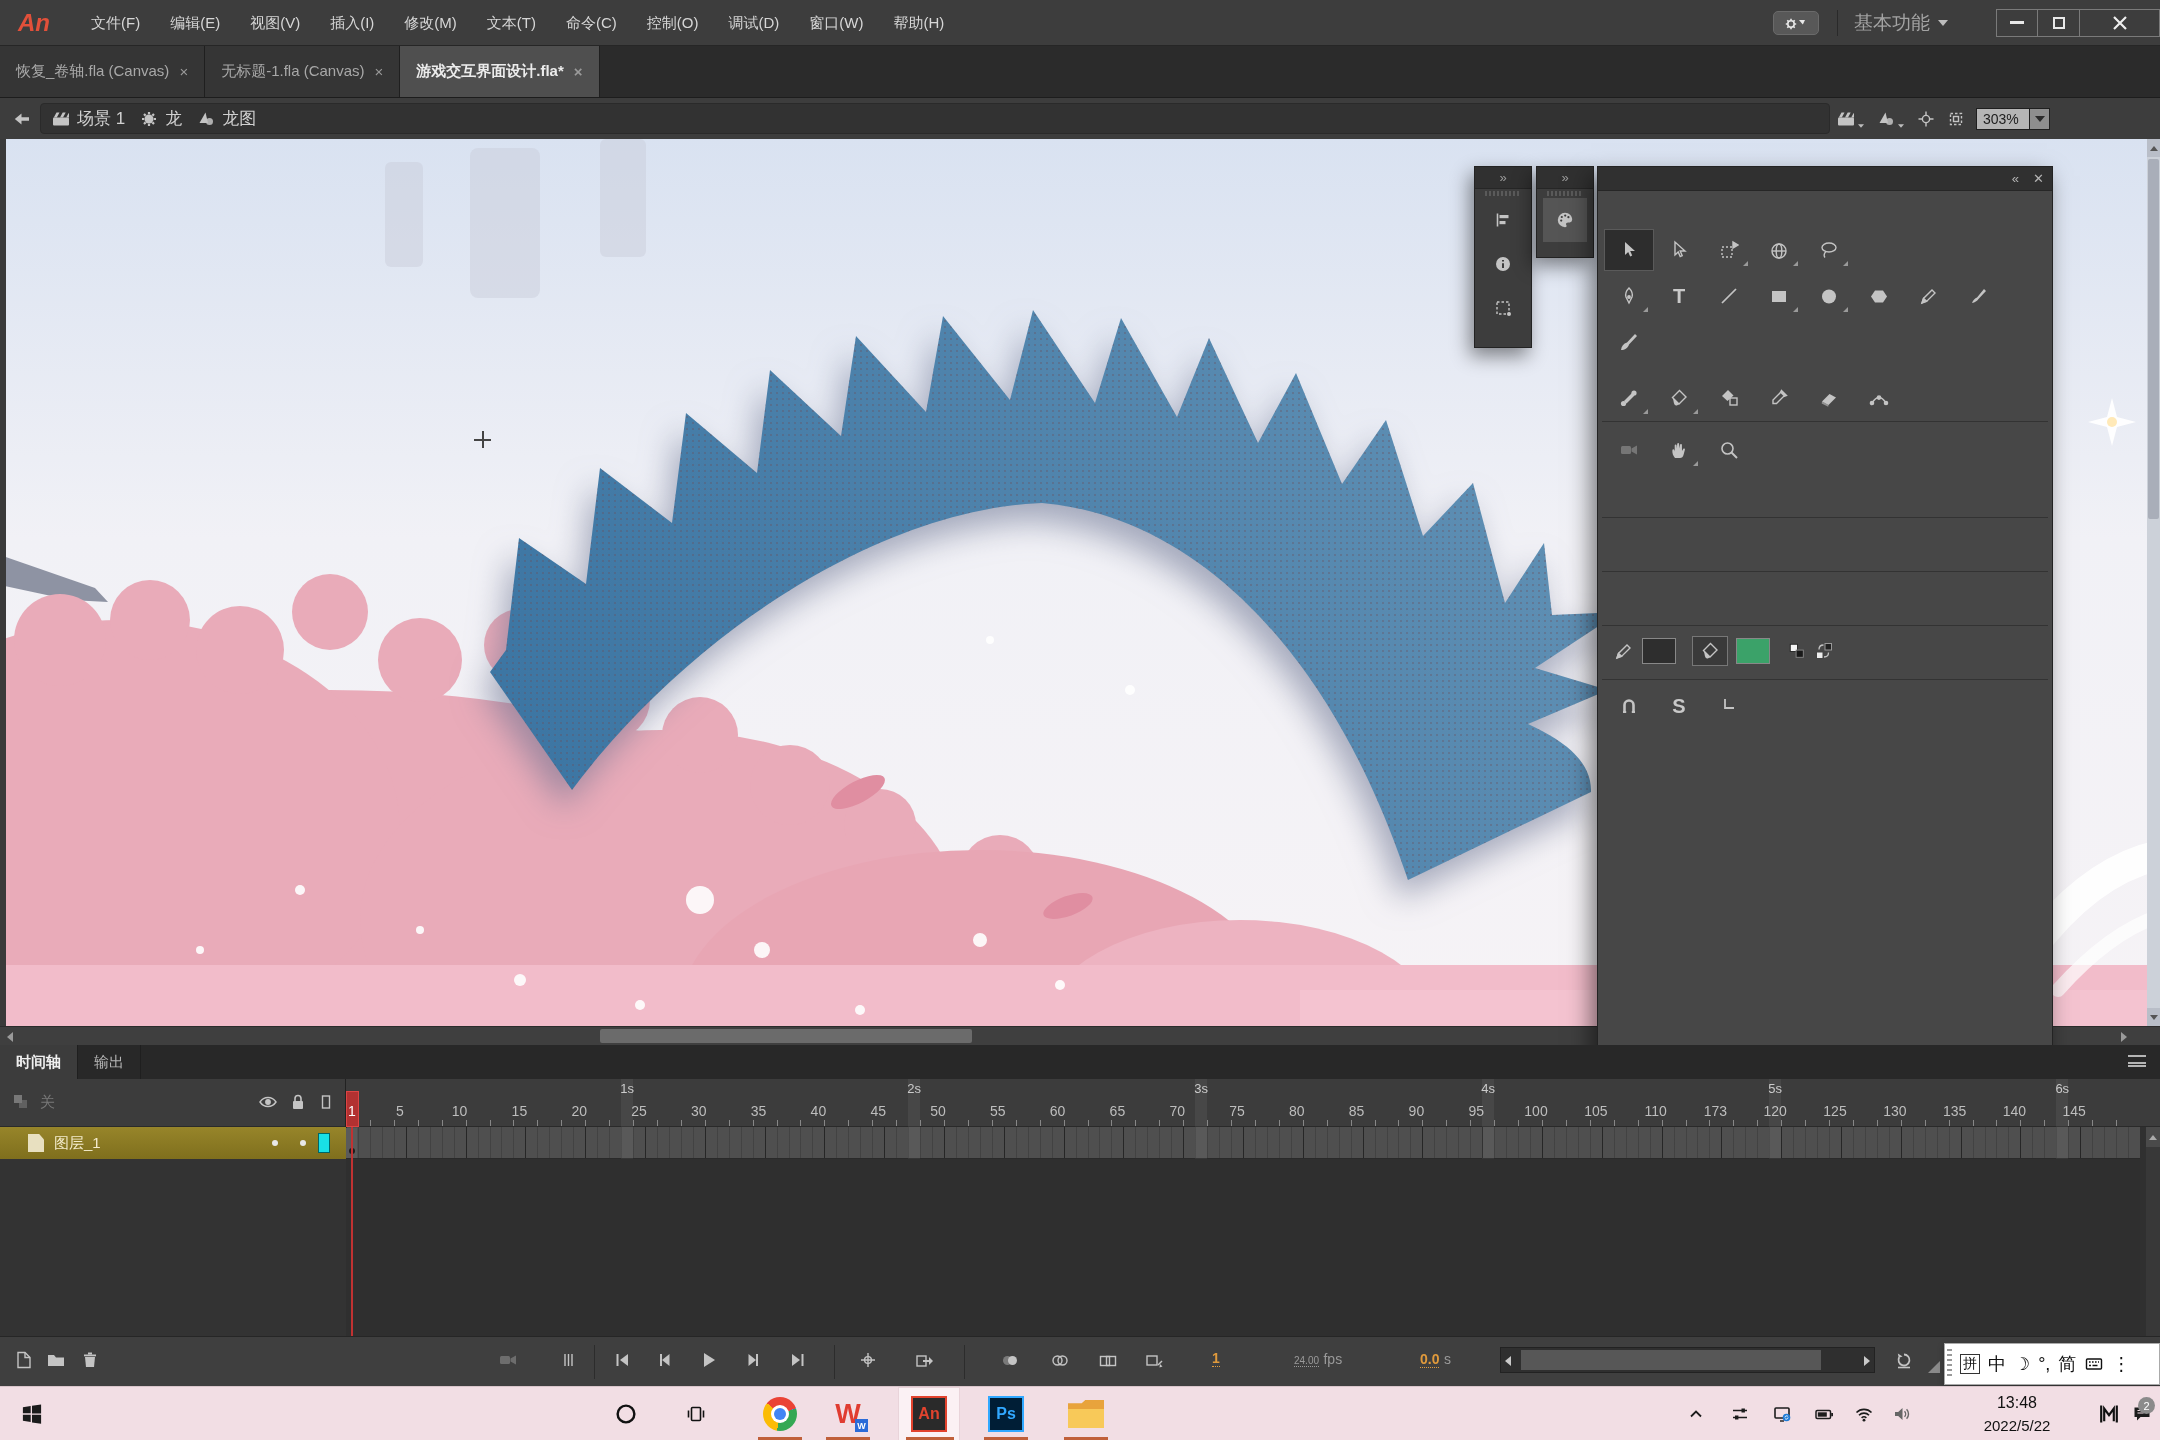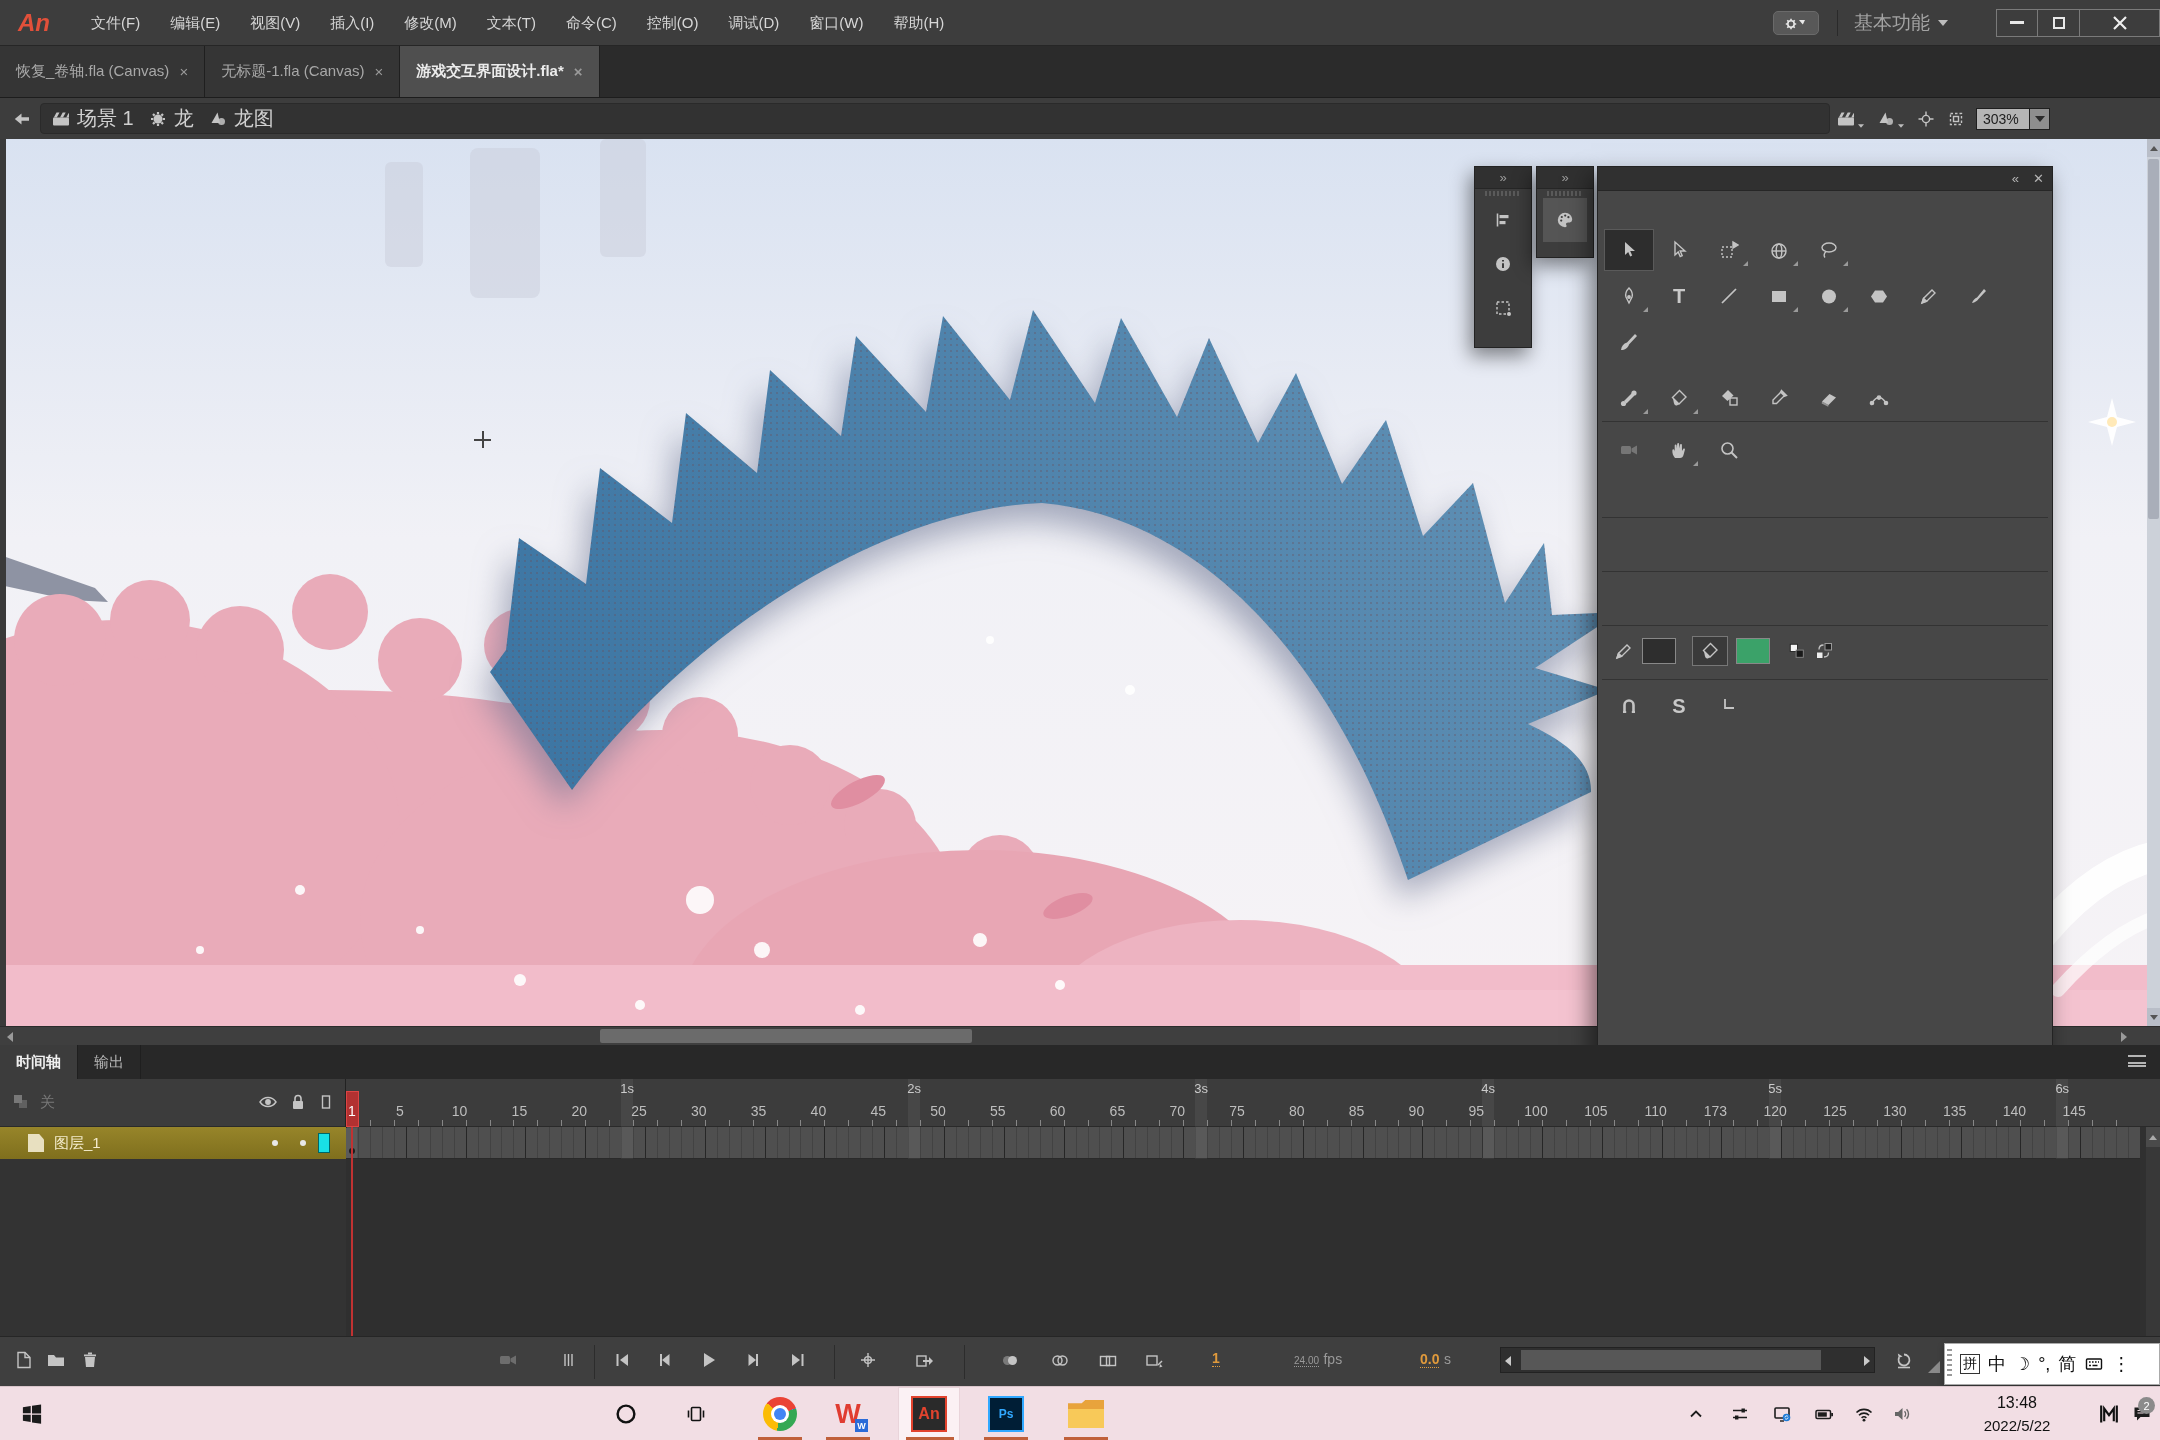--- a/index.html
+++ b/index.html
@@ -34,21 +34,21 @@
   .doctab{display:flex;align-items:center;padding:0 16px;background:#353535;color:#a8a8a8;
           font-size:15px;border-right:1px solid #1f1f1f;max-width:240px}
   .doctab.active{background:#4f4f4f;color:#ececec;font-weight:bold}
   .doctab .x{margin-left:10px;color:#9a9a9a;font-size:15px}
   
   .editbar{position:absolute;left:0;top:98px;width:2160px;height:41px;background:#3d3d3d;
            display:flex;align-items:center}
   .backbtn{margin:0 8px 0 12px}
   .crumbpill{height:31px;background:#323232;border:1px solid #2a2a2a;border-radius:4px;
              display:flex;align-items:center;flex:0 0 auto;width:1790px;padding:0 10px}
-  .crumb-label{color:#d0d0d0;font-size:20px;margin:0 14px 0 6px}
+  .crumb-label{color:#d0d0d0;font-size:17px;margin:0 14px 0 6px}
   .eb-right{display:flex;align-items:center;margin-left:6px}
   .eb-ic{margin-right:10px;display:flex;align-items:flex-end}
   .zoombox{display:flex;align-items:center}
   .zoomval{width:54px;height:22px;background:#b5b5b5;color:#1d1d1d;font-size:14px;
            display:flex;align-items:center;padding-left:6px;border:1px solid #1f1f1f}
   .zoomdrop{width:20px;height:22px;background:#8e8e8e;border:1px solid #1f1f1f;border-left:none;
             display:flex;align-items:center;justify-content:center}
   .zoomdrop .caret-d{border-top-color:#2b2b2b}
   
   .stage{position:absolute;left:0;top:139px;width:2160px;height:887px;overflow:hidden;background:#eef0f6}
@@ -155,21 +155,21 @@
   .tb-item{position:absolute;top:0;height:54px;display:flex;align-items:center;justify-content:center}
   .searchbox{position:absolute;left:66px;top:5px;width:524px;height:44px;background:#fff;
              border:1px solid #b9a9b0;display:flex;align-items:center;color:#3c3c3c;font-size:16px}
   .searchbox .ic{margin:0 14px 0 14px;color:#222}
   .appcell{position:absolute;top:0;width:56px;height:54px;display:flex;align-items:center;justify-content:center}
   .appcell.active{background:#fbf1f4;border:1px solid #e9d4da}
   .underline{position:absolute;top:50px;height:3px;width:44px;background:#c0603a}
   .an-ic{width:36px;height:36px;background:#2a2a2a;border:2px solid #e2432e;color:#e2432e;
          font-weight:bold;font-size:16px;display:flex;align-items:center;justify-content:center}
   .ps-ic{width:36px;height:36px;background:#001e36;border:2px solid #31a8ff;color:#31a8ff;
-         font-weight:bold;font-size:12px;display:flex;align-items:center;justify-content:center}
+         font-weight:bold;font-size:16px;display:flex;align-items:center;justify-content:center}
   .wps-ic{position:relative;width:36px;height:36px;display:flex;align-items:center;justify-content:center;
           color:#e03c31;font-weight:900;font-size:27px}
   .wps-ic .mini{position:absolute;right:-2px;bottom:0;width:13px;height:13px;background:#2b6bd8;color:#fff;
           font-size:9px;font-weight:bold;display:flex;align-items:center;justify-content:center}
   .chrome-ic{width:34px;height:34px;border-radius:50%;
      background:conic-gradient(from -50deg,#ea4335 0 120deg,#4285f4 0 121deg,#34a853 121deg 240deg,#fbbc05 240deg 360deg);
      position:relative}
   .chrome-ic::before{content:"";position:absolute;left:8px;top:8px;width:18px;height:18px;background:#fff;border-radius:50%}
   .chrome-ic::after{content:"";position:absolute;left:11px;top:11px;width:12px;height:12px;background:#4285f4;border-radius:50%}
   .folder-ic{position:relative;width:36px;height:28px}

